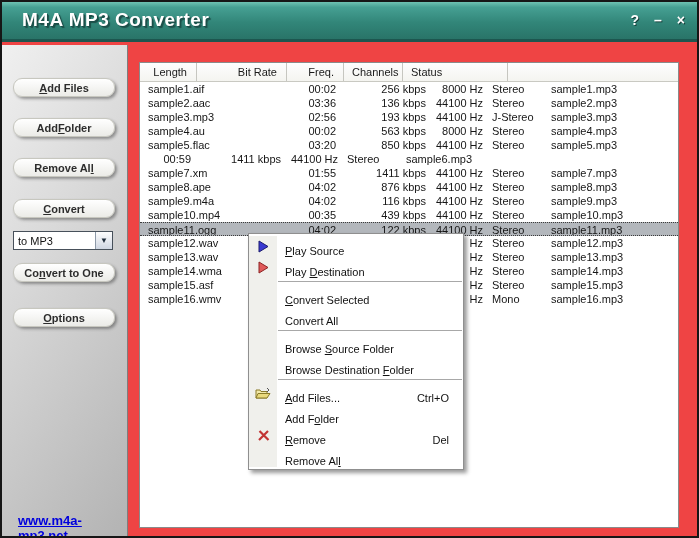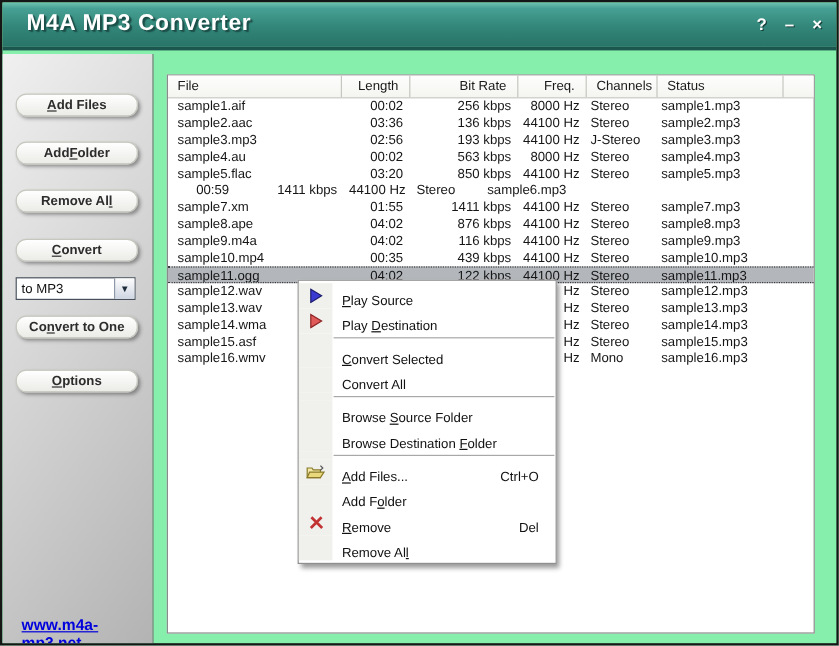--- a/index.html
+++ b/index.html
@@ -1,19 +1,19 @@
 <!DOCTYPE html>
 <html><head>
 <meta charset="utf-8">
 <style>
   html,body{margin:0;padding:0;background:#777;}
   *{box-sizing:border-box;}
   .window{
     position:relative;width:699px;height:538px;
-    border:2px solid #161616;background:#86efac;
+    border:2px solid #161616;background:#ef4444;
     font-family:"Liberation Sans","DejaVu Sans",sans-serif;
     overflow:hidden;
   }
   
   .titlebar{
     position:absolute;left:0;top:0;right:0;height:40px;
     background:linear-gradient(#6ec2b2 0%,#46a093 14%,#328679 55%,#2a7ink 100%);
     background:linear-gradient(#6ec2b2 0%,#46a093 14%,#328679 55%,#297468 100%);
     border-bottom:3px solid #1c5era;
     border-bottom:3px solid #1d564f;
@@ -135,21 +135,20 @@
   <div class="side-btn" style="top: 33px;"><span class="mn">A</span>dd Files</div>
       <div class="side-btn" style="top: 73px;">Add <span class="mn">F</span>older</div>
       <div class="side-btn" style="top: 113px;">Remove Al<span class="mn">l</span></div>
       <div class="side-btn" style="top: 154px;"><span class="mn">C</span>onvert</div>
       <div class="side-btn" style="top: 218px;">Co<span class="mn">n</span>vert to One</div>
       <div class="side-btn" style="top: 263px;"><span class="mn">O</span>ptions</div>
     </div>
 
   <div class="listview">
     <div class="lv-header" id="lv-header">
-        <div class="hcell left" style="width: 145px;">File</div>
         <div class="hcell right" style="width: 57px;">Length</div>
         <div class="hcell right" style="width: 90px;">Bit Rate</div>
         <div class="hcell right" style="width: 57px;">Freq.</div>
         <div class="hcell left" style="width: 59px;">Channels</div>
         <div class="hcell left" style="width: 105px;">Status</div>
         <div class="hcell hfill"></div>
       </div>
     <div class="lv-rows" id="lv-rows">
         <div class="lv-row">
           <div class="cell left" style="width: 145px;">sample1.aif</div>

